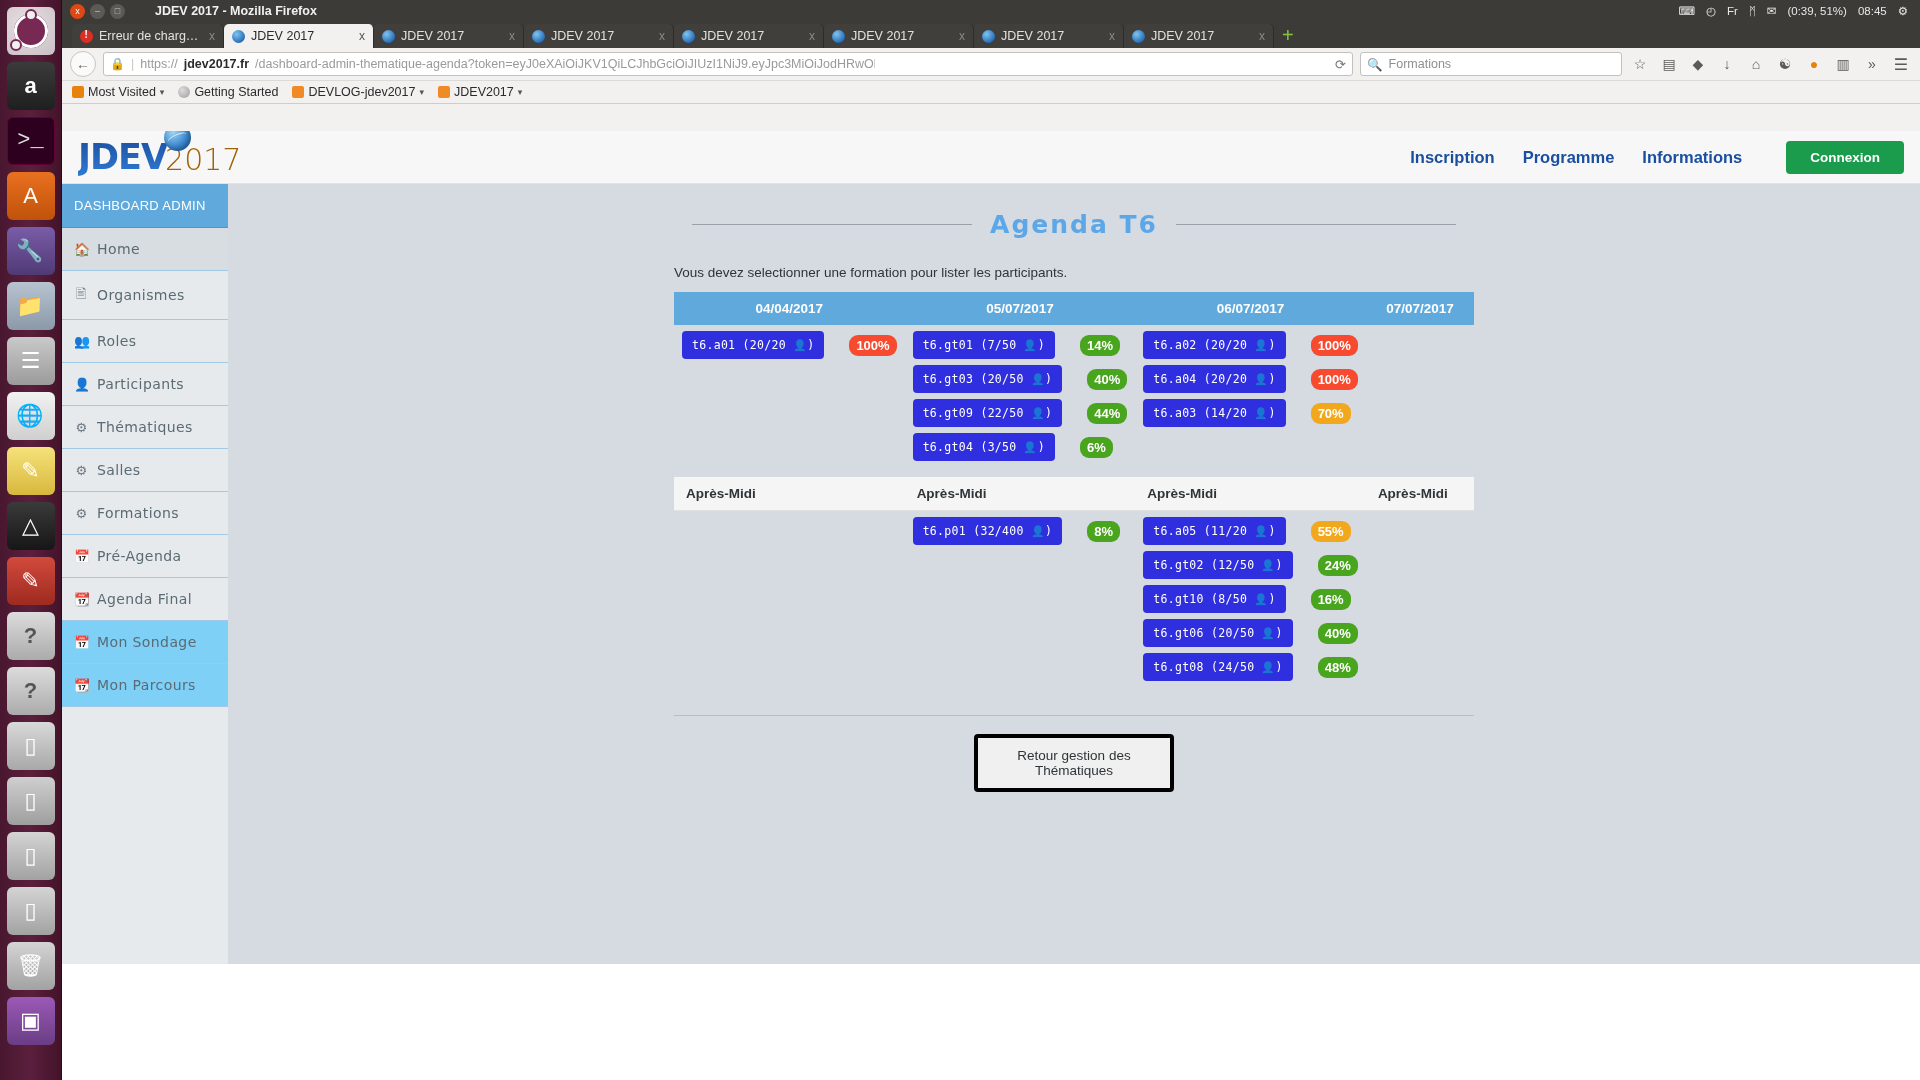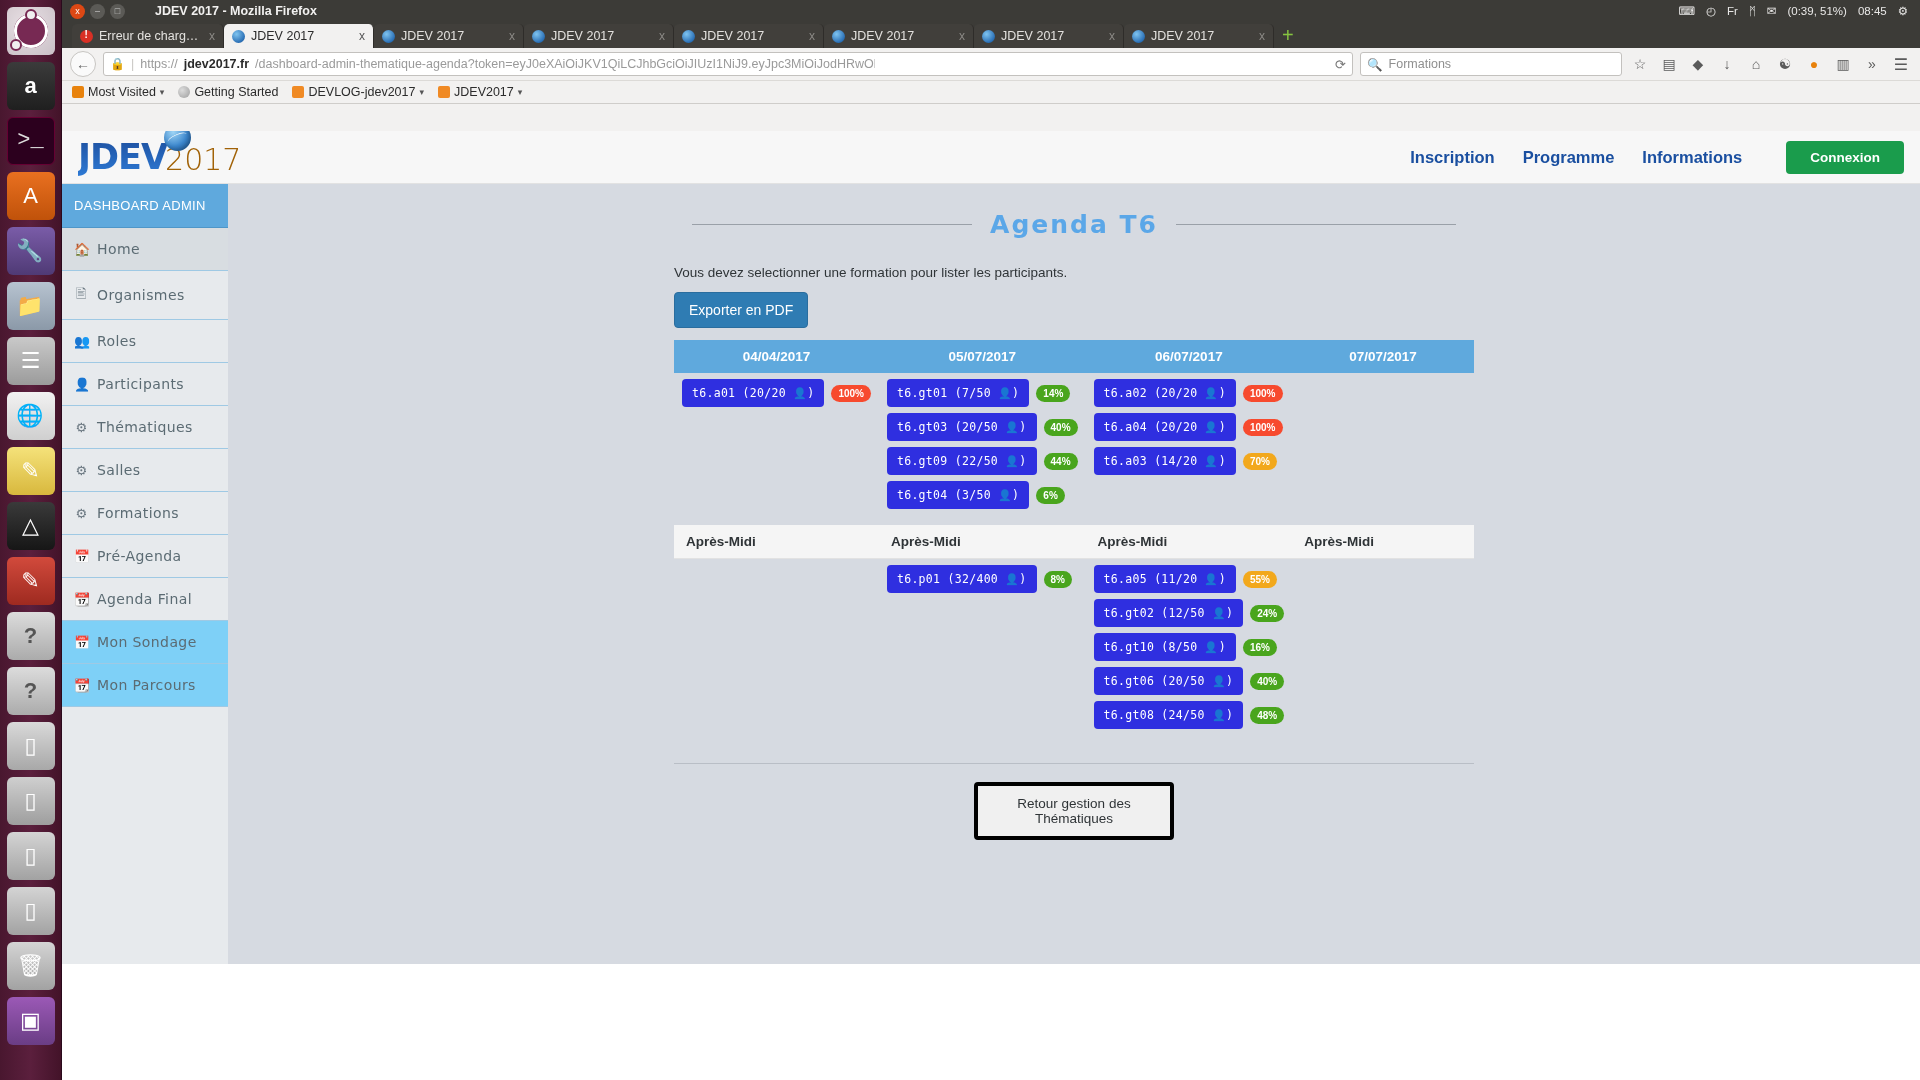--- a/index.html
+++ b/index.html
@@ -199,28 +199,28 @@
   table.agenda { width:800px; border-collapse:collapse; }
   table.agenda thead th {
     background:#5fa9dd; color:#fff; font-size:13.5px; font-weight:bold;
     padding: 9px 0; text-align:center; width:25%;
   }
   table.agenda td.period {
     background:#f5f5f5; font-size:13.5px; font-weight:bold; color:#2f3437;
     padding: 9px 12px; border-bottom:1px solid #e2e2e2;
   }
   table.agenda td.slot { vertical-align: top; padding: 6px 8px 10px 8px; background:#d6dae1;}
-  .f-row { display:flex; align-items:center; gap:7px; margin-bottom: 6px;}
+  .f-row { display:flex; align-items:center; gap:25px; margin-bottom: 6px;}
   .f-pill {
     background:#2f2fe0; color:#fff; border-radius:4px; padding:7px 10px;
     font-family:"DejaVu Sans Mono", monospace; font-size:11.5px; letter-spacing:.3px;
     min-width: 132px; text-align:center; white-space:nowrap;
   }
   .pct {
-    color:#fff; font-size:10px; font-weight:bold; border-radius:9px;
+    color:#fff; font-size:13px; font-weight:bold; border-radius:9px;
     padding: 3px 7px; min-width: 28px; text-align:center;
   }
   .pct.red { background:#f74a2e; }
   .pct.green { background:#49a51d; }
   .pct.orange { background:#f2a81c; }
   .footer-sep { width:800px; margin: 18px auto 0 auto; border-top:1px solid #b9bec6; }
   .btn-return {
     display:block; width: 200px; margin: 18px auto 0 auto; text-align:center;
     background:#f0f0f0; border:4px solid #000000; border-radius:4px;
     padding: 10px 0; font-size:13.5px; color:#2f3437;
@@ -474,21 +474,20 @@
 
         <div class="content">
           <div class="page-title-row">
             <div class="hr-left"></div>
             <div class="page-title">Agenda T6</div>
             <div class="hr-right"></div>
           </div>
 
           <div class="inner">
             <div class="lead">Vous devez selectionner une formation pour lister les participants.</div>
-            <div><span class="btn-pdf">Exporter en PDF</span></div>
 
             <table class="agenda">
               <thead>
                 <tr>
                   <th>04/04/2017</th>
                   <th>05/07/2017</th>
                   <th>06/07/2017</th>
                   <th>07/07/2017</th>
                 </tr>
               </thead>

